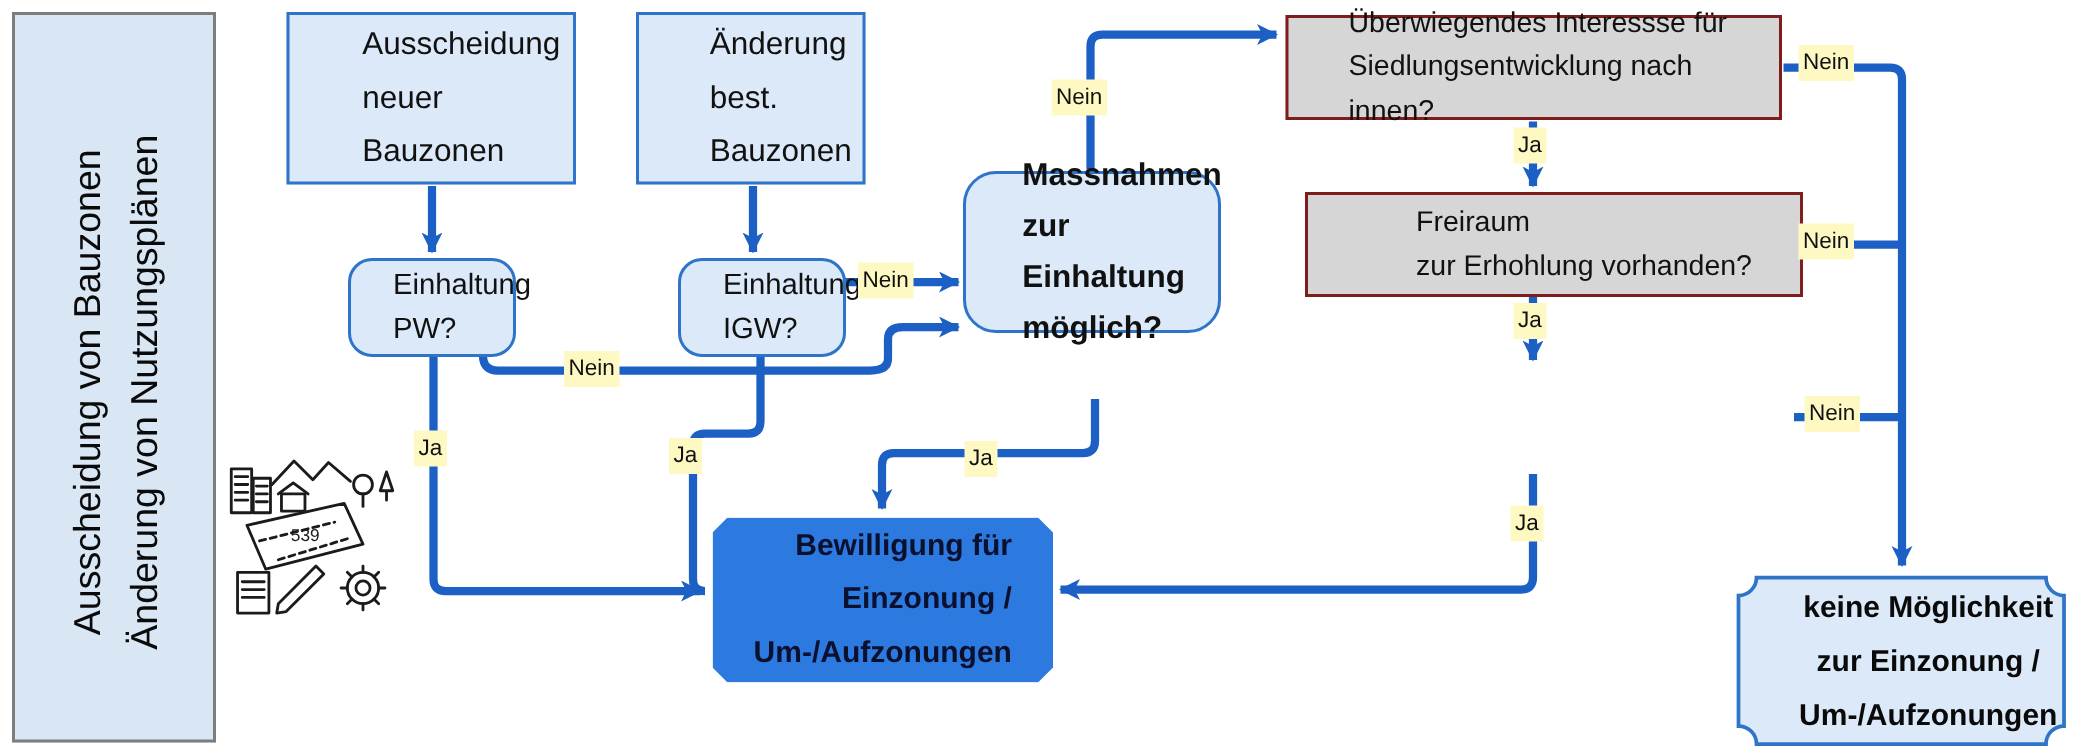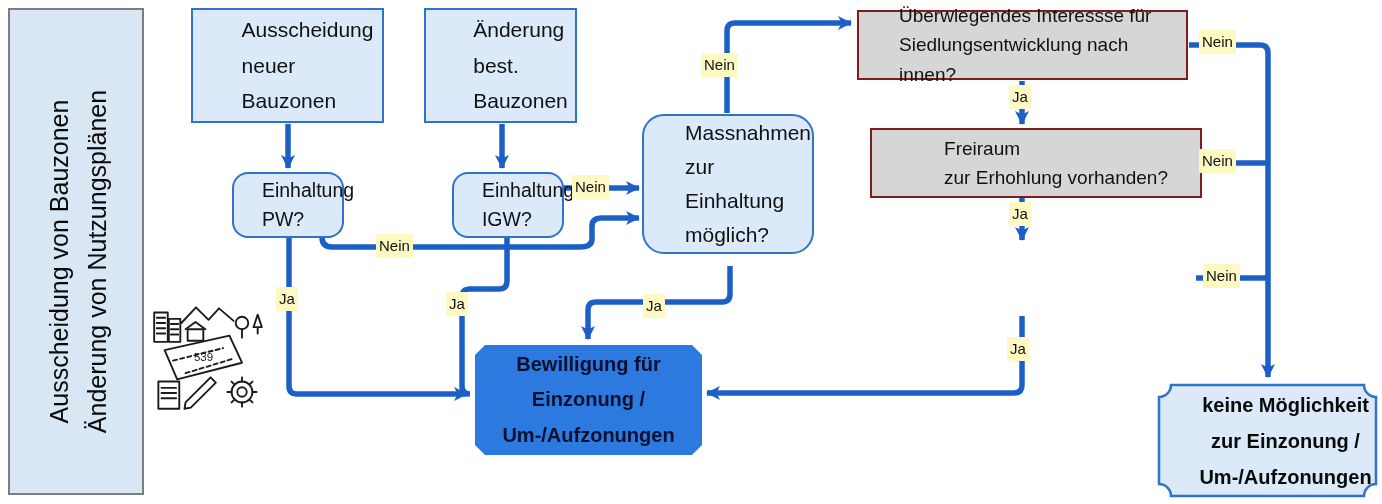--- a/index.html
+++ b/index.html
@@ -24,21 +24,21 @@
     background:#d9e6f4;border:2px solid #7d7d7d;box-sizing:border-box;
   }
   .sidebar-text{
     position:absolute;left:-167px;top:184px;width:470px;height:135px;
     transform:rotate(-90deg);display:flex;align-items:center;justify-content:center;
     text-align:center;font-size:25px;line-height:1.5;color:#0a0a0a;
   }
   .approval{
     position:absolute;left:475px;top:345px;width:227px;height:110px;
     background:#2c7ae0;display:flex;align-items:center;justify-content:center;
-    text-align:center;font-weight:bold;font-size:20px;line-height:1.78;color:#0a102e;
+    text-align:right;font-weight:bold;font-size:20px;line-height:1.78;color:#0a102e;
     clip-path:polygon(10px 0,calc(100% - 10px) 0,100% 10px,100% calc(100% - 10px),
       calc(100% - 10px) 100%,10px 100%,0 calc(100% - 10px),0 10px);
   }
   .plaque-wrap{position:absolute;left:1157px;top:383px;width:221px;height:115px;}
   .plaque-text{
     position:absolute;left:0;top:0;width:257px;height:115px;
     display:flex;align-items:center;justify-content:center;text-align:center;
     font-weight:bold;font-size:20px;line-height:1.8;color:#0a0a0a;
   }
   .caption{
@@ -90,21 +90,21 @@
   <div class="node lightbox pre" style="left:424px;top:8px;width:153px;height:115px;font-size:21px;line-height:1.7;">Änderung
 best.
 Bauzonen</div>
 
   <div class="node lightbox pre" style="left:232px;top:172px;width:112px;height:66px;border-radius:16px;font-size:19.5px;line-height:1.5;">Einhaltung
 PW?</div>
 
   <div class="node lightbox pre" style="left:452px;top:172px;width:112px;height:66px;border-radius:16px;font-size:19.5px;line-height:1.5;">Einhaltung
 IGW?</div>
 
-  <div class="node lightbox pre" style="left:642px;top:114px;width:172px;height:140px;border-radius:22px;font-size:21px;line-height:1.62;">Massnahmen
+  <div class="node lightbox pre" style="left:642px;top:114px;width:172px;height:108px;border-radius:22px;font-size:21px;line-height:1.62;font-weight:bold;">Massnahmen
 zur
 Einhaltung
 möglich?</div>
 
   <div class="node graybox pre" style="left:857px;top:10px;width:331px;height:70px;">Überwiegendes Interessse für
 Siedlungsentwicklung nach innen?</div>
 
   <div class="node graybox pre" style="left:858px;top:128px;width:332px;height:70px;margin-left:12px;">Freiraum
 zur Erhohlung vorhanden?</div>
 

